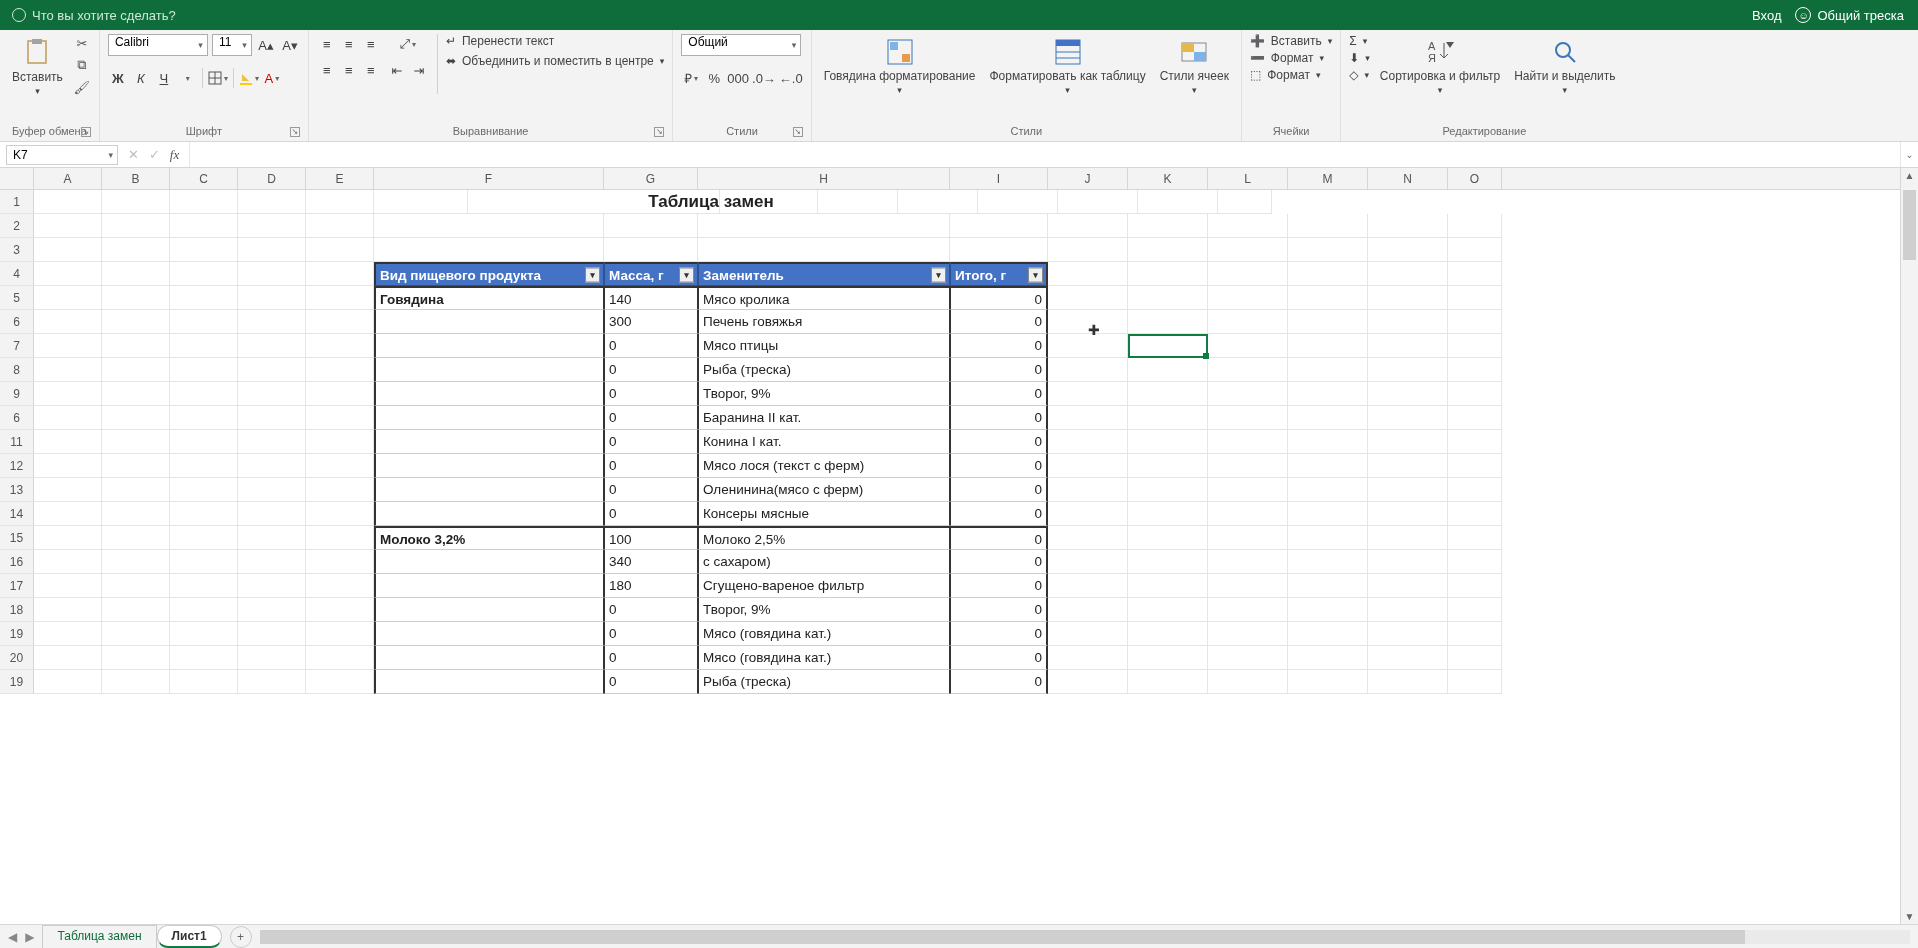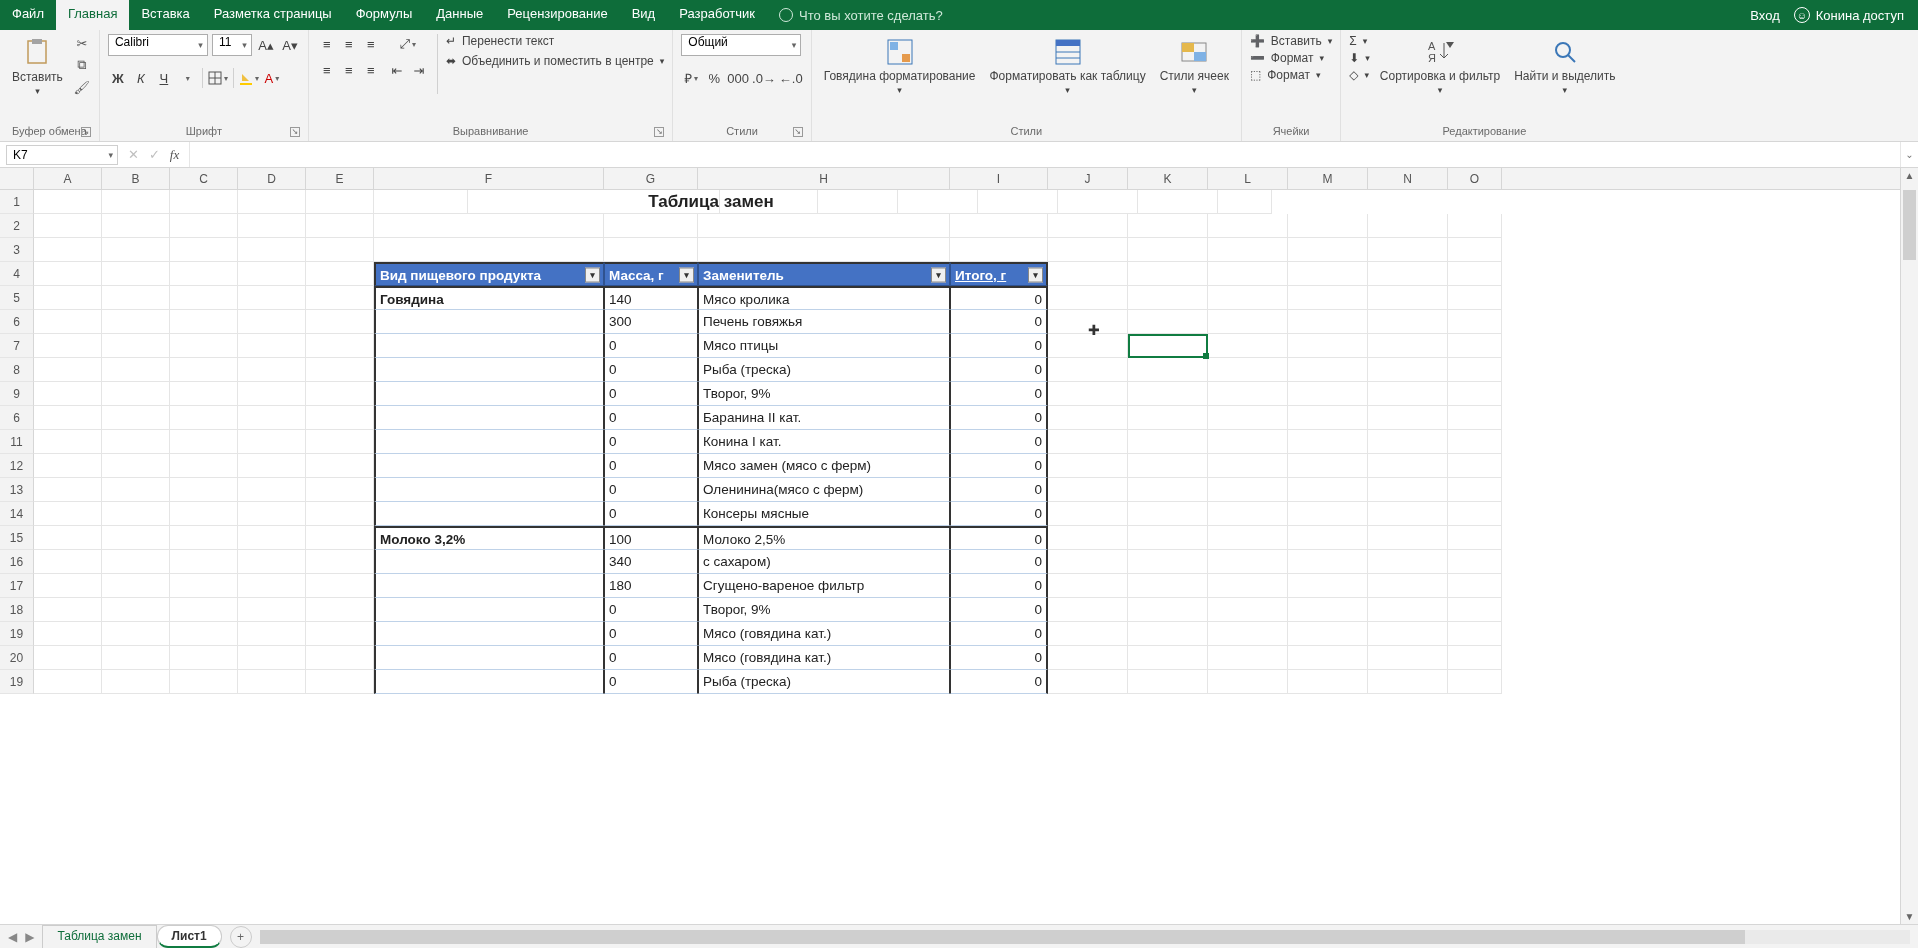--- a/index.html
+++ b/index.html
@@ -99,41 +99,30 @@
 .sheettabs .hsb { flex: 1; margin: 0 8px; height: 14px; background: #eaeaea; position: relative; }
 .sheettabs .hsb .th { position: absolute; left: 0; top: 0; bottom: 0; width: 90%; background: #cfcfcf; }
 
 
 svg { overflow: visible; }
 </style>
 </head>
 <body>
 
 <div class="menubar">
-  <div id="menu-tabs" style="display: flex;">
-      <div class="tab">Файл</div>
-      <div class="tab active">Главная</div>
-      <div class="tab">Вставка</div>
-      <div class="tab">Разметка страницы</div>
-      <div class="tab">Формулы</div>
-      <div class="tab">Данные</div>
-      <div class="tab">Рецензирование</div>
-      <div class="tab">Вид</div>
-      <div class="tab">Разработчик</div>
-    </div>
   <div class="tell">
       <span class="bulb"></span>
       <span>Что вы хотите сделать?</span>
     </div>
   <div class="spacer"></div>
   <div class="right">
     <span>Вход</span>
     <span style="display:flex;align-items:center;gap:6px;">
         <span class="share-ic">☺</span>
-        <span>Конина доступ</span>
+        <span>Общий треска</span>
       </span>
   </div>
 </div>
 
 <div class="ribbon">
 
   <div class="group">
     <div class="group-body">
       <div class="big-btn">
         <span class="ic">
@@ -462,21 +451,21 @@
           </div>
           <div class="cellrow">
             <div class="cell" style="width: 68px;"></div>
             <div class="cell" style="width: 68px;"></div>
             <div class="cell" style="width: 68px;"></div>
             <div class="cell" style="width: 68px;"></div>
             <div class="cell" style="width: 68px;"></div>
             <div class="cell tbl-head tbl-outer-top tbl-outer-left" style="width: 230px;">Вид пищевого продукта<span class="flt">▾</span></div>
             <div class="cell tbl-head tbl-outer-top" style="width: 94px;">Масса, г<span class="flt">▾</span></div>
             <div class="cell tbl-head tbl-outer-top" style="width: 252px;">Заменитель<span class="flt">▾</span></div>
-            <div class="cell tbl-head tbl-outer-top tbl-outer-right" style="width: 98px; text-decoration: underline;">Итого, г<span class="flt">▾</span></div>
+            <div class="cell tbl-head tbl-outer-top tbl-outer-right" style="width: 98px;">Итого, г<span class="flt">▾</span></div>
             <div class="cell" style="width: 80px;"></div>
             <div class="cell" style="width: 80px;"></div>
             <div class="cell" style="width: 80px;"></div>
             <div class="cell" style="width: 80px;"></div>
             <div class="cell" style="width: 80px;"></div>
             <div class="cell" style="width: 54px;"></div>
           </div>
           <div class="cellrow">
             <div class="cell" style="width: 68px;"></div>
             <div class="cell" style="width: 68px;"></div>
@@ -597,21 +586,21 @@
             <div class="cell" style="width: 54px;"></div>
           </div>
           <div class="cellrow">
             <div class="cell" style="width: 68px;"></div>
             <div class="cell" style="width: 68px;"></div>
             <div class="cell" style="width: 68px;"></div>
             <div class="cell" style="width: 68px;"></div>
             <div class="cell" style="width: 68px;"></div>
             <div class="cell tbl-cell tbl-outer-left" style="width: 230px;"></div>
             <div class="cell tbl-cell" style="width: 94px;">0</div>
-            <div class="cell tbl-cell" style="width: 252px;">Мясо замен (мясо с ферм)</div>
+            <div class="cell tbl-cell" style="width: 252px;">Мясо лося (текст с ферм)</div>
             <div class="cell tbl-cell tbl-outer-right right-al" style="width: 98px;">0</div>
             <div class="cell" style="width: 80px;"></div>
             <div class="cell" style="width: 80px;"></div>
             <div class="cell" style="width: 80px;"></div>
             <div class="cell" style="width: 80px;"></div>
             <div class="cell" style="width: 80px;"></div>
             <div class="cell" style="width: 54px;"></div>
           </div>
           <div class="cellrow">
             <div class="cell" style="width: 68px;"></div>

